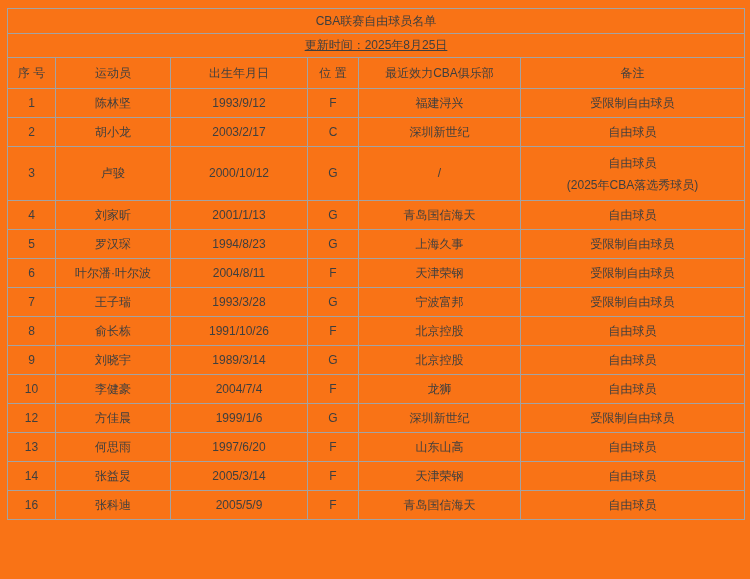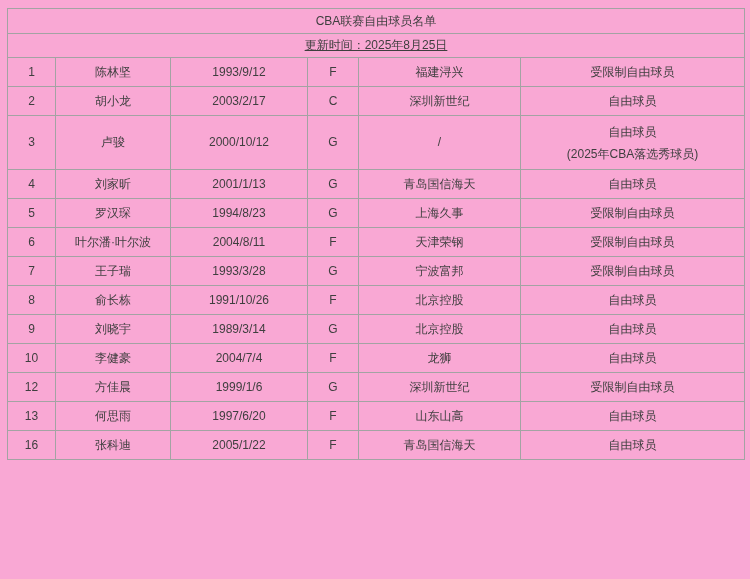--- a/index.html
+++ b/index.html
@@ -4,21 +4,21 @@
 <style>
   html, body {
     margin: 0;
     padding: 0;
     background: #ffffff;
   }
   .page {
     position: relative;
     width: 750px;
     height: 579px;
-    background: #f9a8d4;
+    background: #f97316;
     font-family: "Liberation Sans", sans-serif;
     overflow: hidden;
   }
   table.fa-table {
     position: absolute;
     left: 7px;
     top: 8px;
     width: 737px;
     border-collapse: collapse;
     table-layout: fixed;
@@ -54,20 +54,28 @@
       <col style="width:51px">
       <col style="width:162px">
       <col style="width:224px">
     </colgroup>
     <tbody id="table-body">
       <tr>
         <td colspan="6" class="title-cell">CBA联赛自由球员名单</td>
       </tr>
       <tr>
         <td colspan="6" class="update-cell">更新时间：2025年8月25日</td>
+      </tr>
+      <tr class="header-row">
+        <th>序 号</th>
+        <th>运动员</th>
+        <th>出生年月日</th>
+        <th>位 置</th>
+        <th>最近效力CBA俱乐部</th>
+        <th>备注</th>
       </tr>
     <tr class="data-row">
           <td>1</td>
           <td>陈林坚</td>
           <td>1993/9/12</td>
           <td>F</td>
           <td>福建浔兴</td>
           <td>受限制自由球员</td>
         </tr>
         <tr class="data-row">
@@ -155,22 +163,30 @@
         </tr>
         <tr class="data-row">
           <td>13</td>
           <td>何思雨</td>
           <td>1997/6/20</td>
           <td>F</td>
           <td>山东山高</td>
           <td>自由球员</td>
         </tr>
         <tr class="data-row">
+          <td>14</td>
+          <td>张益炅</td>
+          <td>2005/3/14</td>
+          <td>F</td>
+          <td>天津荣钢</td>
+          <td>自由球员</td>
+        </tr>
+        <tr class="data-row">
           <td>16</td>
           <td>张科迪</td>
-          <td>2005/1/22</td>
+          <td>2005/5/9</td>
           <td>F</td>
           <td>青岛国信海天</td>
           <td>自由球员</td>
         </tr>
       </tbody>
   </table>
 </div>
 
 </body></html>

